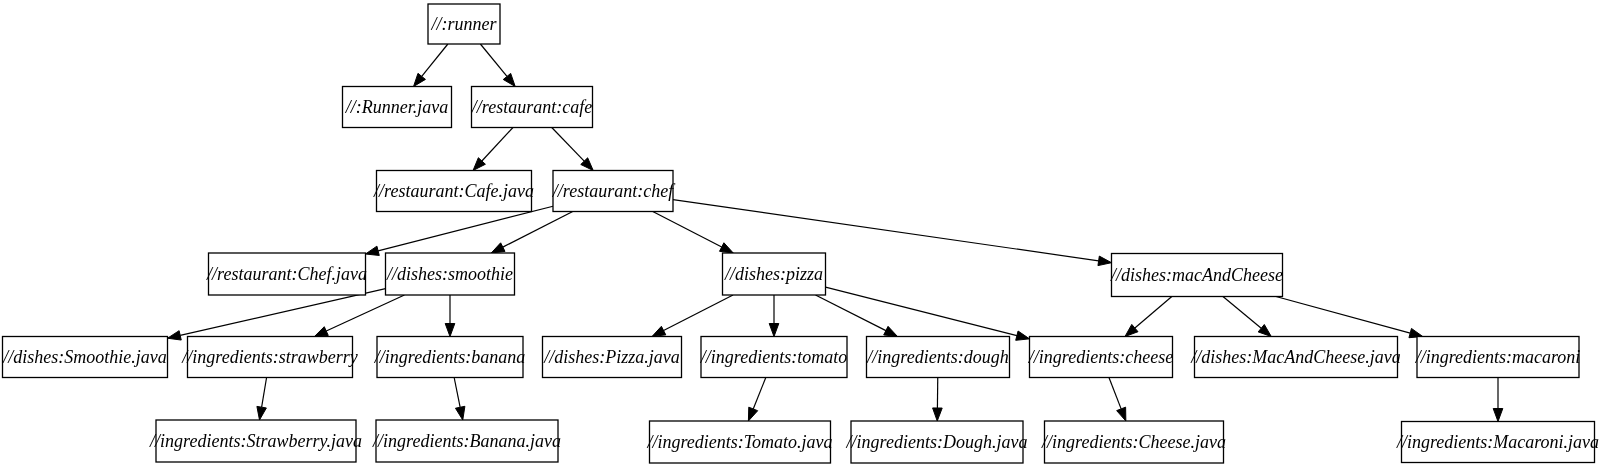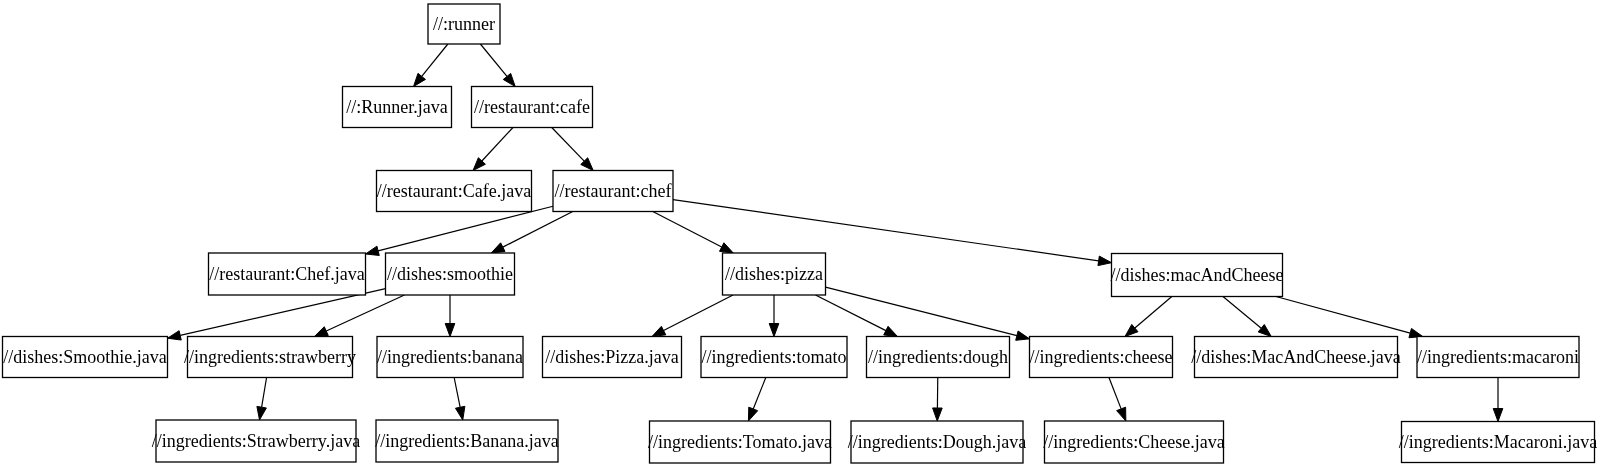--- a/index.html
+++ b/index.html
@@ -6,20 +6,21 @@
     margin: 0;
     padding: 0;
     background: #ffffff;
   }
   #canvas {
     position: relative;
     width: 1548px;
     height: 468px;
     background: #ffffff;
     font-family: "Liberation Serif", "DejaVu Serif", serif;
+    font-style: italic;
   }
   svg { display: block; }
   .graph-node rect {
     fill: #ffffff;
     stroke: #000000;
     stroke-width: 1.3;
   }
   .graph-node text {
     fill: #000000;
     font-family: "Liberation Serif", "DejaVu Serif", serif;

